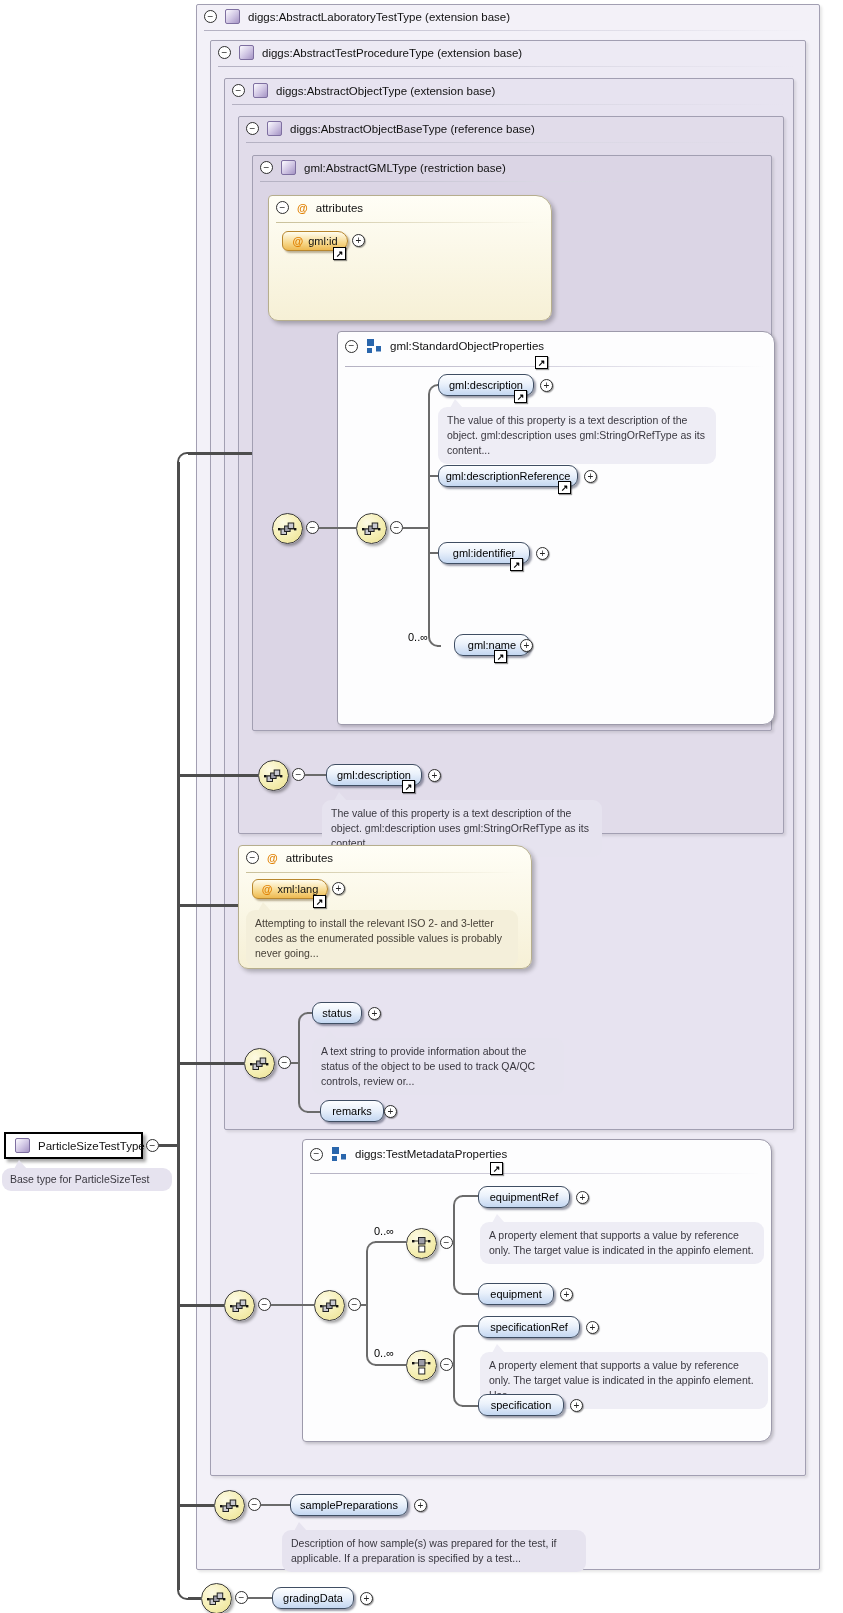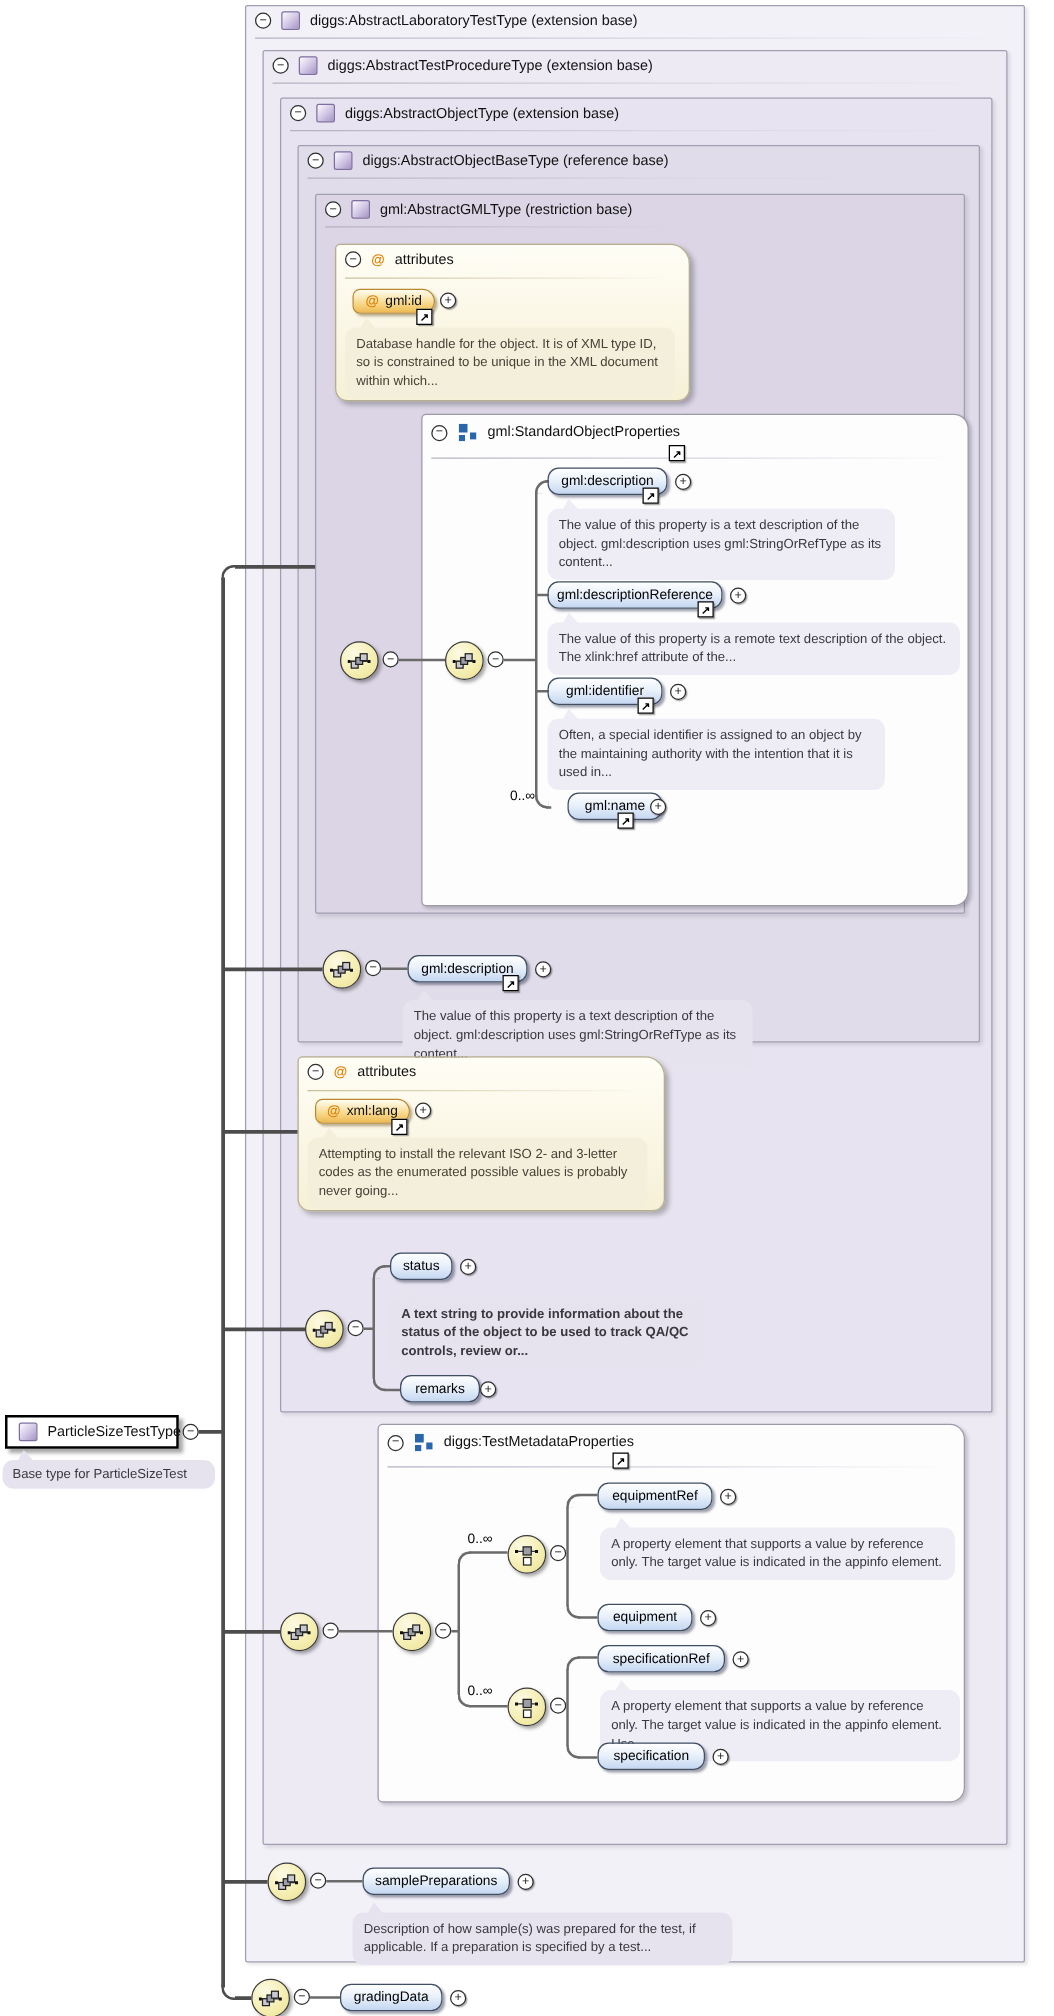--- a/index.html
+++ b/index.html
@@ -110,21 +110,20 @@
     <span class="at">@</span>
     <span>attributes</span>
   </div>
   <div class="sep" style="left:276px;top:222px;width:262px;background:linear-gradient(to right,#c2b astro,#0000);background:linear-gradient(to right,#c9c09a,rgba(255,255,255,0));"></div>
   <div class="attr-pill" style="left:282px;top:231px;width:66px;">
     <span class="at">@</span>
     <span>gml:id</span>
   </div>
   <div class="circle shadow" style="left:352px;top:234px;">+</div>
   <div class="link" style="left:333px;top:247px;">↗</div>
-  <div class="note cream" style="left:276px;top:262px;width:264px;">Database handle for the object. It is of XML type ID, so is constrained to be unique in the XML document within which...</div>
 
   <div class="wbox" style="left:337px;top:331px;width:436px;height:392px;"></div>
   <div class="whdr" style="left:345px;top:339px;">
     <span class="circle inline">−</span>
     <span style="display:inline-flex;">
       <svg width="14" height="14" viewBox="0 0 14 14">
           <rect x="0" y="0" width="7" height="7" fill="#2a66ac"></rect>
           <rect x="0" y="9" width="5" height="5" fill="#2a66ac"></rect>
           <rect x="9" y="7" width="5.5" height="5.5" fill="#2a66ac"></rect>
         </svg>
@@ -168,26 +167,24 @@
   <div class="h" style="left:437px;top:645px;width:4px;"></div>
 
   <div class="el" style="left:438px;top:374px;width:96px;">gml:description</div>
   <div class="circle shadow" style="left:540px;top:379px;">+</div>
   <div class="link" style="left:514px;top:390px;">↗</div>
   <div class="note gray" style="left:438px;top:407px;width:278px;">The value of this property is a text description of the object. gml:description uses gml:StringOrRefType as its content...</div>
 
   <div class="el" style="left:438px;top:465px;width:140px;">gml:descriptionReference</div>
   <div class="circle shadow" style="left:584px;top:470px;">+</div>
   <div class="link" style="left:558px;top:481px;">↗</div>
-  <div class="note gray" style="left:438px;top:498px;width:330px;">The value of this property is a remote text description of the object. The xlink:href attribute of the...</div>
 
   <div class="el" style="left:438px;top:542px;width:92px;">gml:identifier</div>
   <div class="circle shadow" style="left:536px;top:547px;">+</div>
   <div class="link" style="left:510px;top:558px;">↗</div>
-  <div class="note gray" style="left:438px;top:575px;width:270px;">Often, a special identifier is assigned to an object by the maintaining authority with the intention that it is used in...</div>
 
   <div class="card" style="left:408px;top:631px;">0..∞</div>
   <div class="el" style="left:454px;top:634px;width:76px;">gml:name</div>
   <div class="circle shadow" style="left:520px;top:639px;">+</div>
   <div class="link" style="left:494px;top:650px;">↗</div>
 
   <div class="gicon" style="left:258px;top:760px;">
     <svg width="19" height="16" viewBox="0 0 19 16">
         <path d="M1 8 H18" stroke="#333" stroke-width="1"></path>
         <rect x="0" y="7" width="2.4" height="2.4" fill="#111"></rect>
@@ -231,21 +228,21 @@
   </div>
   <div class="circle" style="left:278px;top:1056px;">−</div>
   <div class="h" style="left:291px;top:1062px;width:8px;"></div>
   <div class="ctl" style="left:298px;top:1012px;"></div>
   <div class="v" style="left:298px;top:1022px;height:81px;"></div>
   <div class="cbl" style="left:298px;top:1102px;"></div>
   <div class="h" style="left:307px;top:1012px;width:5px;"></div>
   <div class="h" style="left:307px;top:1111px;width:13px;"></div>
   <div class="el" style="left:312px;top:1002px;width:50px;">status</div>
   <div class="circle shadow" style="left:368px;top:1007px;">+</div>
-  <div class="note" style="left:312px;top:1038px;width:252px;font-weight:bold;">A text string to provide information about the status of the object to be used to track QA/QC controls, review or...</div>
+  <div class="note" style="left:312px;top:1038px;width:252px;">A text string to provide information about the status of the object to be used to track QA/QC controls, review or...</div>
   <div class="el" style="left:320px;top:1100px;width:64px;">remarks</div>
   <div class="circle shadow" style="left:384px;top:1105px;">+</div>
 
   <div class="wbox" style="left:302px;top:1139px;width:468px;height:301px;"></div>
   <div class="whdr" style="left:310px;top:1147px;">
     <span class="circle inline">−</span>
     <span style="display:inline-flex;">
       <svg width="14" height="14" viewBox="0 0 14 14">
           <rect x="0" y="0" width="7" height="7" fill="#2a66ac"></rect>
           <rect x="0" y="9" width="5" height="5" fill="#2a66ac"></rect>

